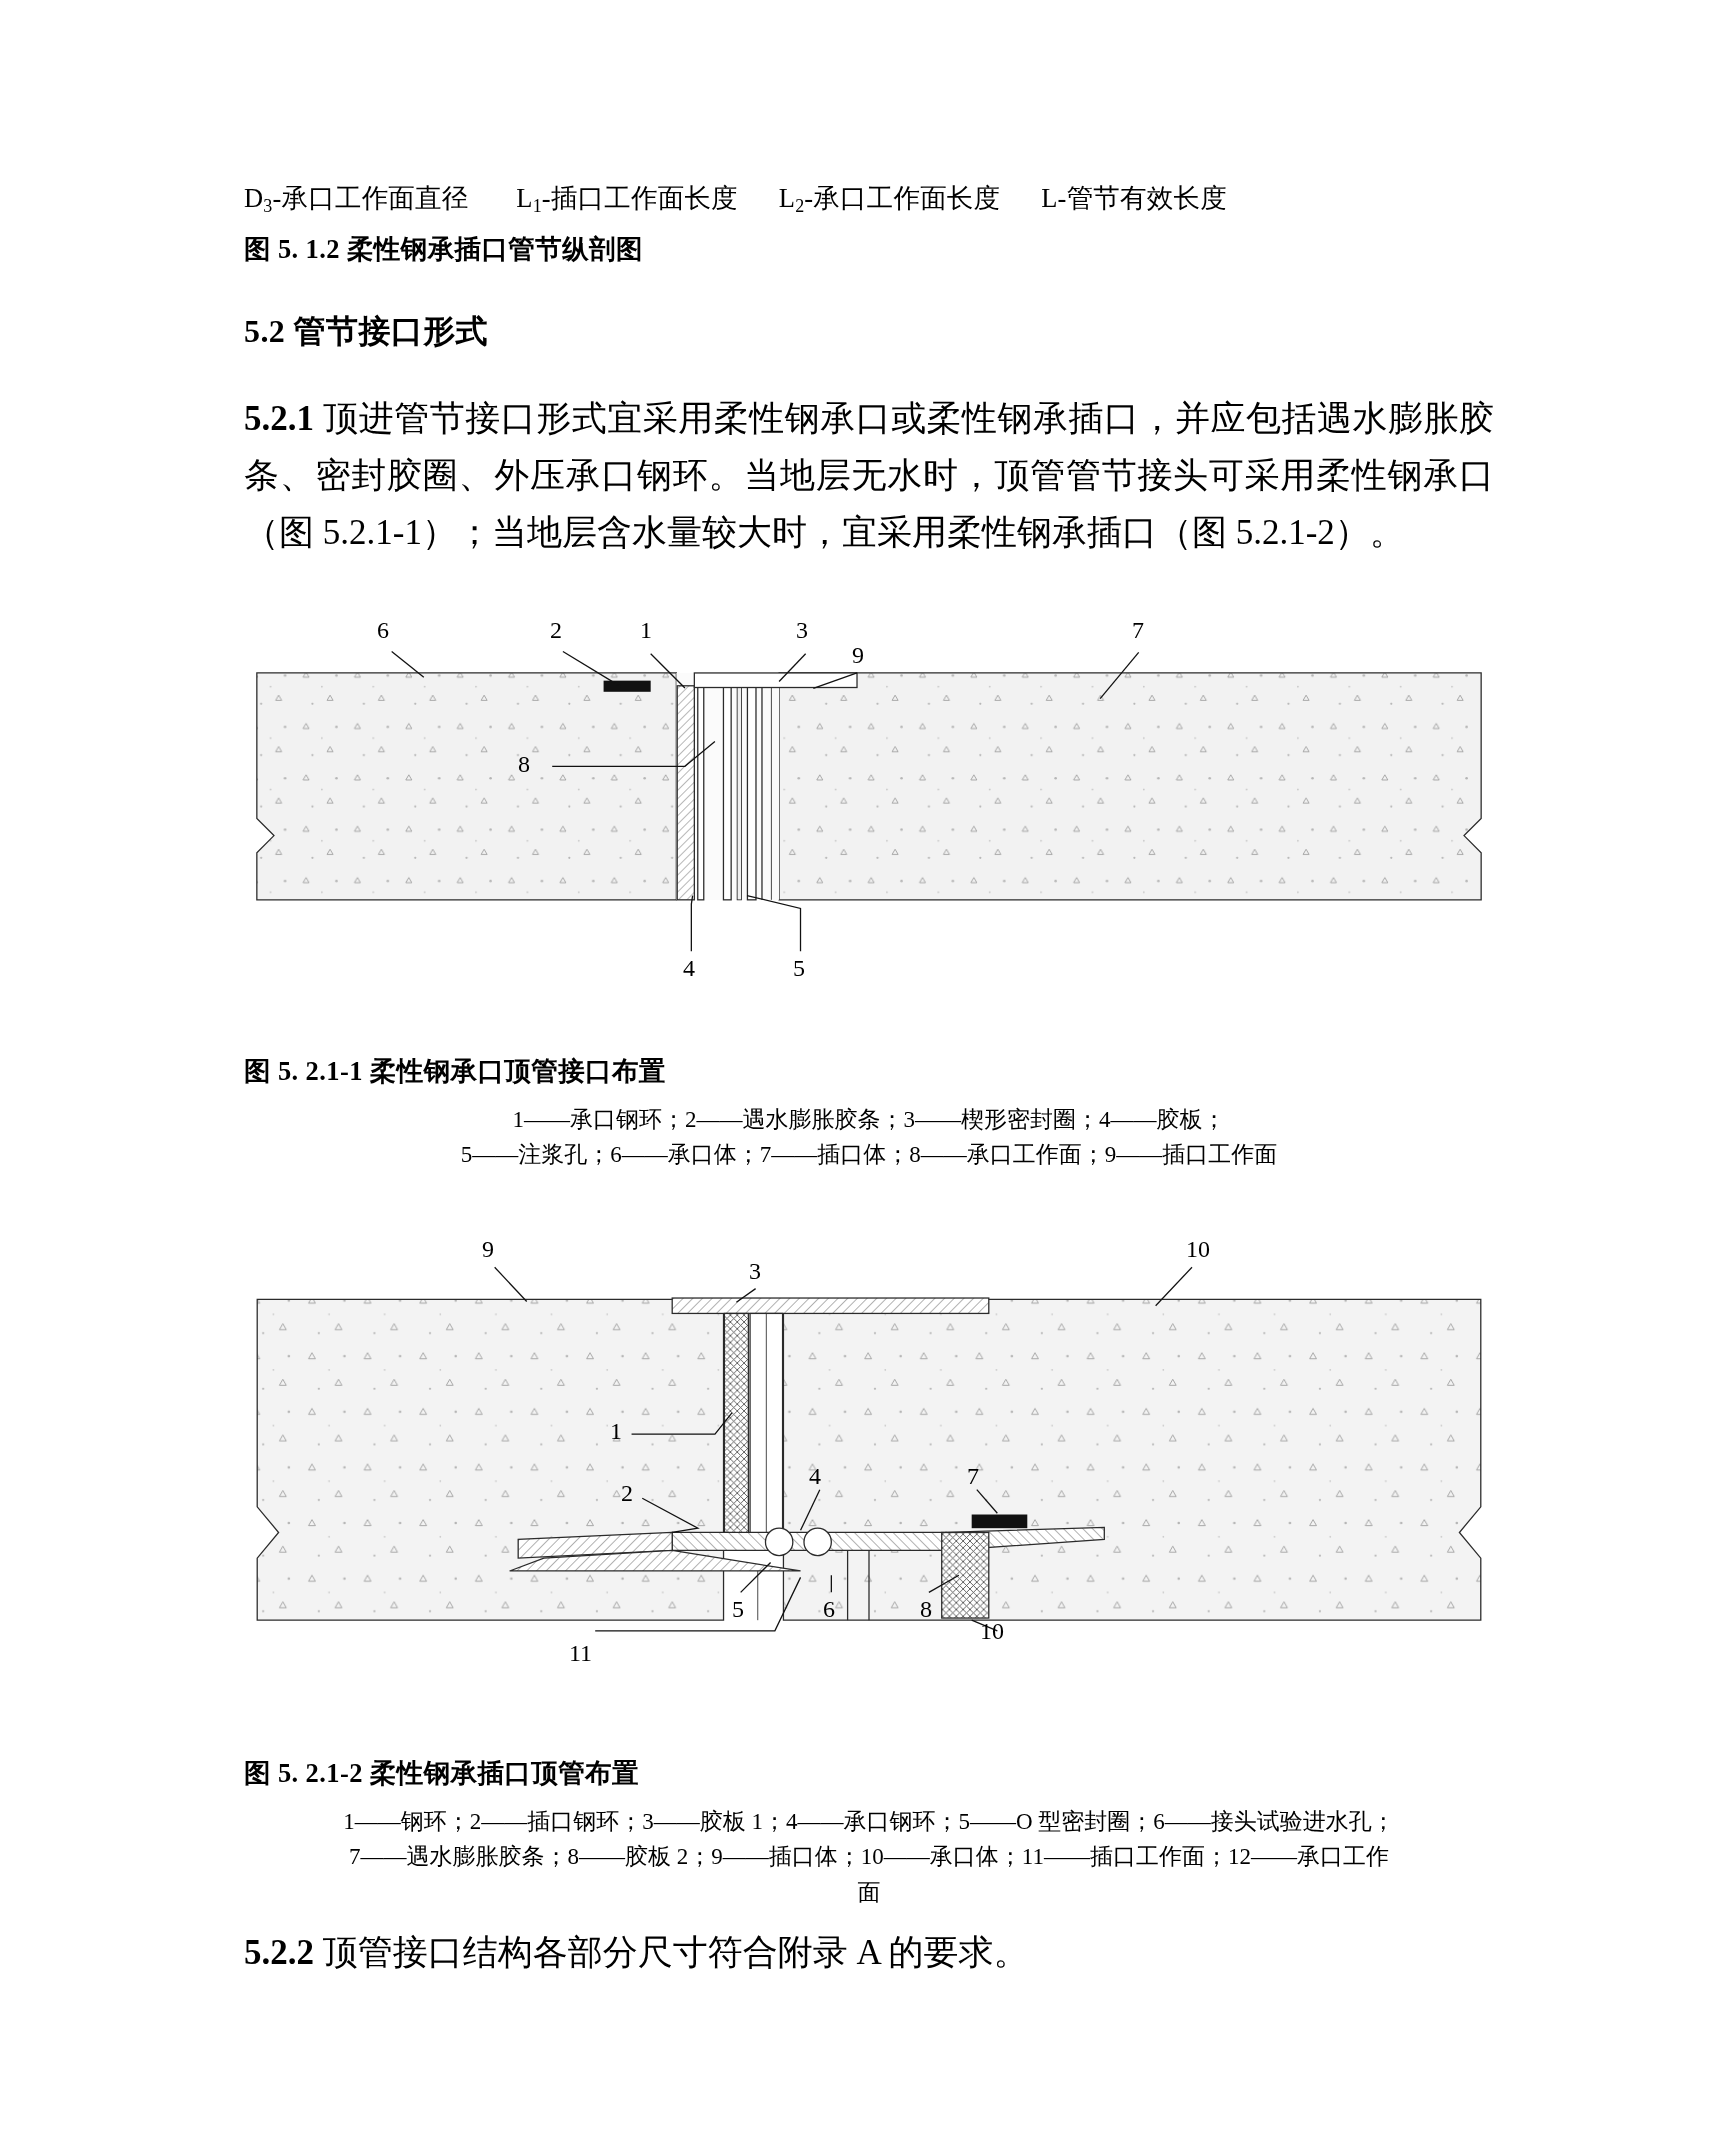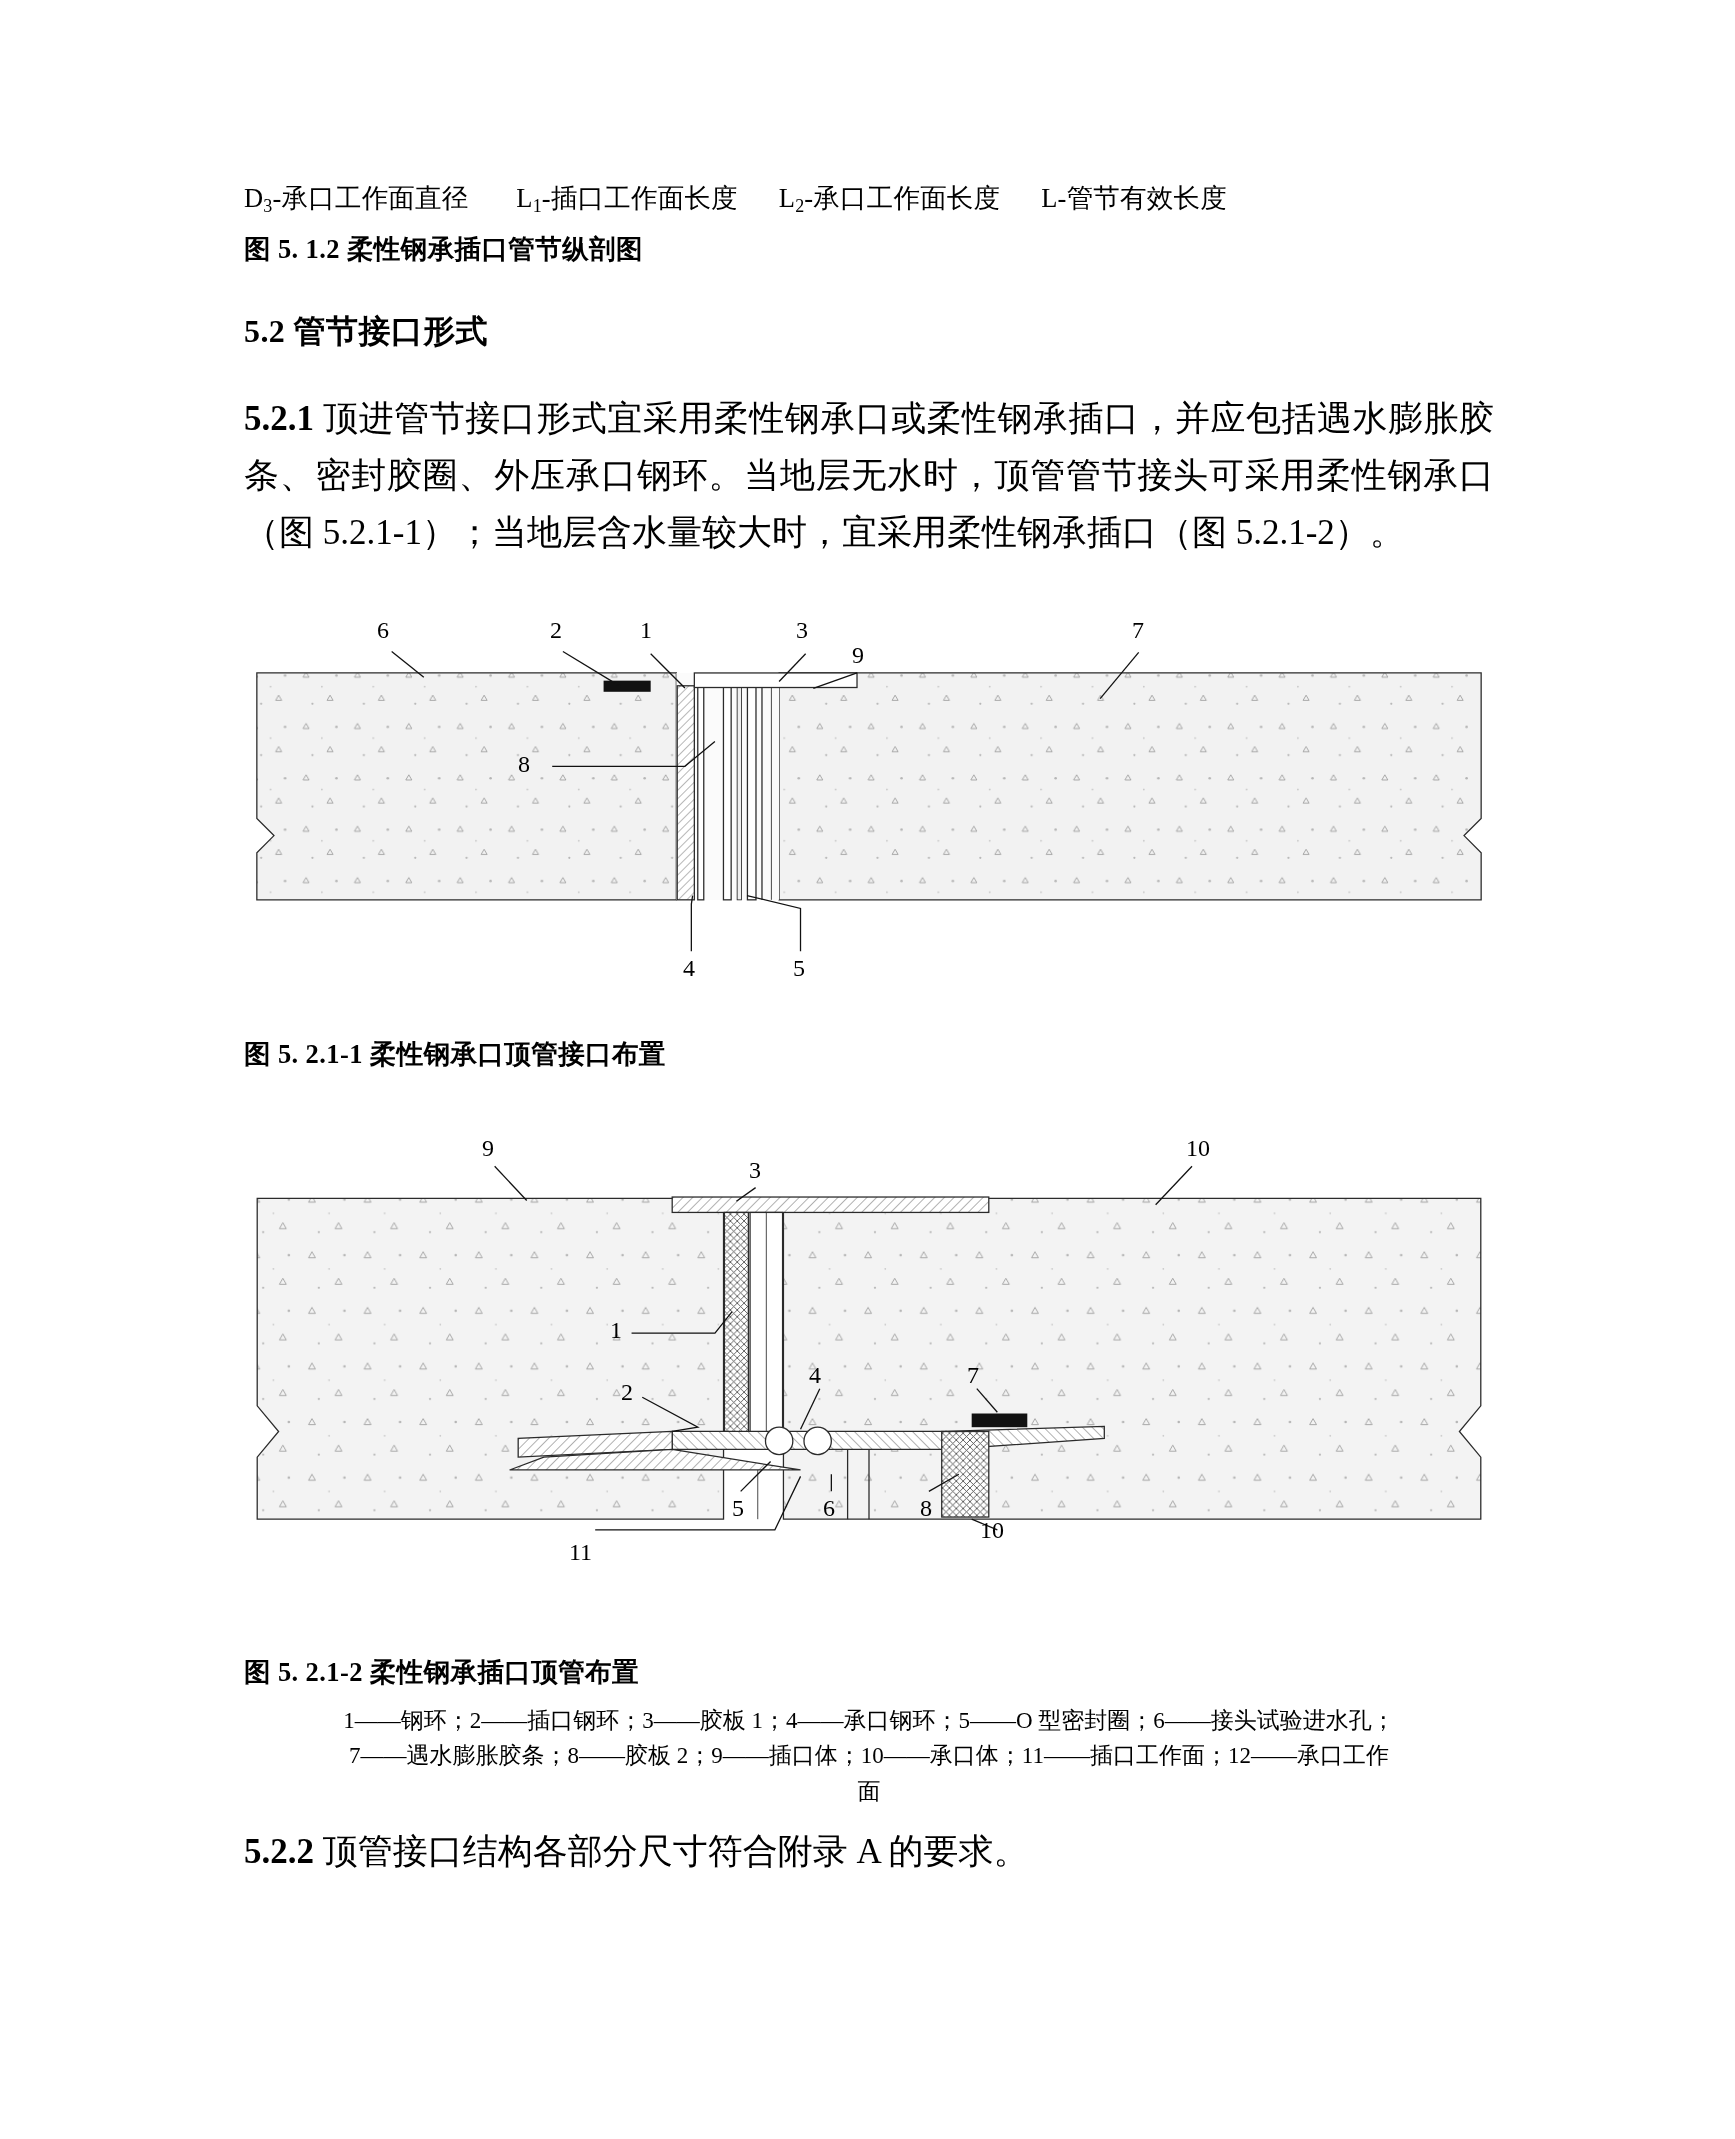--- a/index.html
+++ b/index.html
@@ -141,22 +141,26 @@
       <div class="lbl" style="left:306px;top:4.3px;">2</div>
       <div class="lbl" style="left:396px;top:4.3px;">1</div>
       <div class="lbl" style="left:552px;top:4.3px;">3</div>
       <div class="lbl" style="left:608px;top:29px;">9</div>
       <div class="lbl" style="left:888px;top:4.3px;">7</div>
       <div class="lbl" style="left:274px;top:138px;">8</div>
       <div class="lbl" style="left:439px;top:342px;">4</div>
       <div class="lbl" style="left:549px;top:342px;">5</div>
     </div>
 
-    <div class="fig-caption" style="margin-top:12px;">图 5. 2.1-1 柔性钢承口顶管接口布置</div>
-
+    <div class="fig-caption" style="margin-top:29px;">图 5. 2.1-1 柔性钢承口顶管接口布置</div>
+
+    <div class="note-block">
+      <div class="note">1——承口钢环；2——遇水膨胀胶条；3——楔形密封圈；4——胶板；</div>
+      <div class="note">5——注浆孔；6——承口体；7——插口体；8——承口工作面；9——插口工作面</div>
+    </div>
 
     <div class="fig2">
       <svg width="1250" height="492" viewBox="0 0 2920 1150" xmlns="http://www.w3.org/2000/svg">
         <defs>
           <pattern id="spk2" width="130" height="130" patternUnits="userSpaceOnUse">
             <rect width="130" height="130" fill="#f3f3f3"></rect>
             <path d="M20 34 l16 0 l-8 -14 z" fill="none" stroke="#9a9a9a" stroke-width="2"></path>
             <path d="M82 96 l16 0 l-8 -14 z" fill="none" stroke="#9a9a9a" stroke-width="2"></path>
             <circle cx="104" cy="28" r="3" fill="#b5b5b5"></circle>
             <circle cx="44" cy="104" r="2.6" fill="#b8b8b8"></circle>

